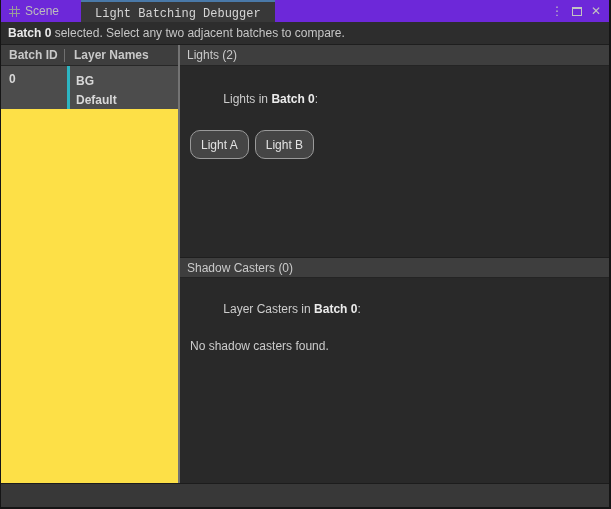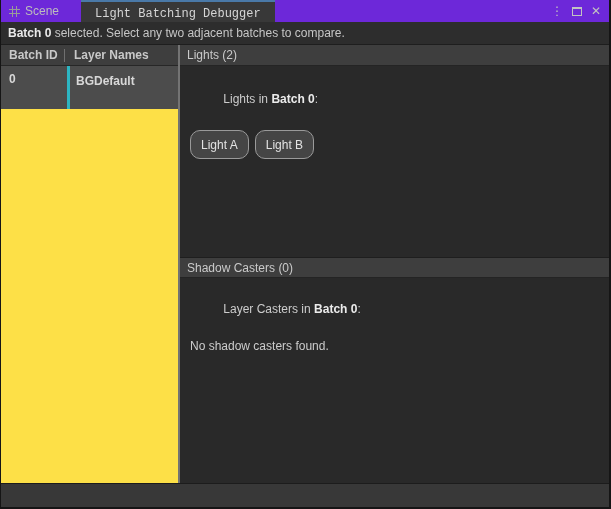--- a/index.html
+++ b/index.html
@@ -56,21 +56,21 @@
     background: #3e3e3e; border-bottom: 1px solid #272727;
     display: flex; align-items: center;
   }
   .lp-col1 { width: 63px; padding-left: 8px; }
   .col-divider { width: 1px; height: 13px; background: #707070; }
   .lp-col2 { padding-left: 9px; }
 
   .batch-row { height: 43px; flex: 0 0 43px; background: #4c4c4c; display: flex; cursor: default; }
   .cell-id { width: 66px; flex: 0 0 66px; padding: 6px 0 0 8px; color: #d8d8d8; }
   .accent-bar { width: 3px; flex: 0 0 3px; background: var(--accent-cyan); }
-  .cell-layers { padding: 6px 0 0 6px; display: flex; flex-direction: row; color: #d8d8d8; }
+  .cell-layers { padding: 6px 0 0 6px; display: flex; flex-direction: column; color: #d8d8d8; }
   .layer-line { line-height: 19px; }
 
   .right-panel { flex: 1 1 auto; background: #292929; display: flex; flex-direction: column; min-width: 0; }
   .section-header {
     height: 21px; flex: 0 0 21px;
     background: #3e3e3e; border-bottom: 1px solid #242424;
     display: flex; align-items: center; padding-left: 7px;
     color: #cacaca;
   }
   .shadow-header { border-top: 1px solid #1e1e1e; }

